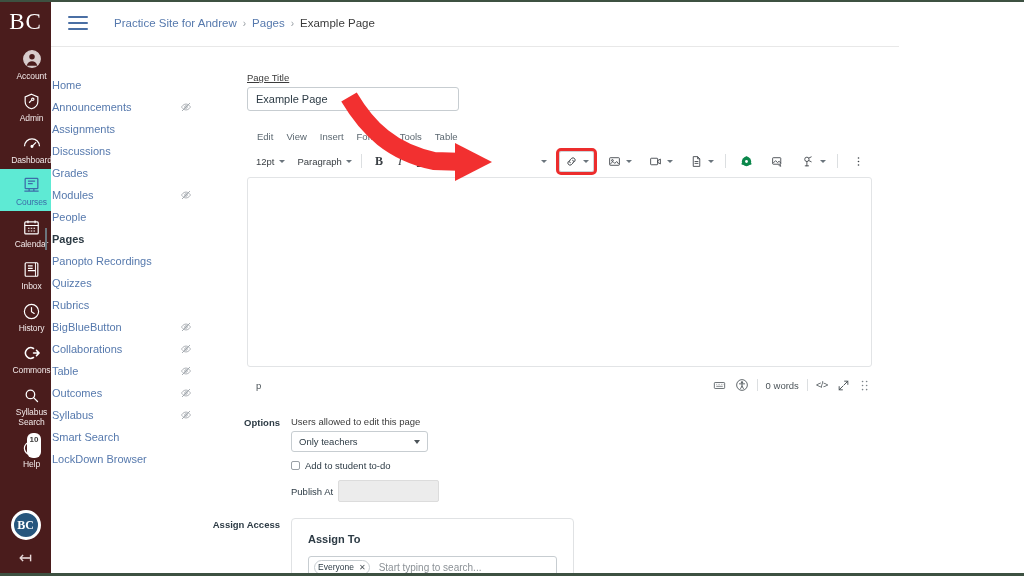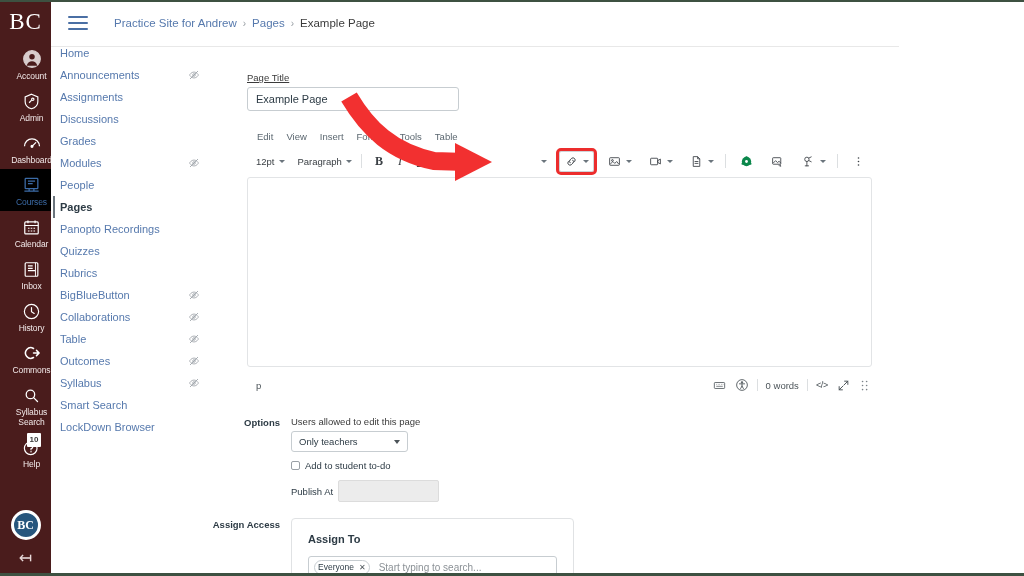--- a/index.html
+++ b/index.html
@@ -45,29 +45,29 @@
   .gn-label {
     font-size: 8.5px;
     line-height: 10px;
     color: #f2e9e9;
     margin-top: 1px;
     text-align: center;
     max-width: 50px;
     letter-spacing: -0.1px;
   }
   .gn-item.active {
-    background: #000000;
+    background: #5eead4;
   }
   .gn-item.active .gn-icon { color: #3c6ca8; }
   .gn-item.active .gn-label { color: #3c6ca8; }
   .gn-badge {
     position: absolute;
     top: 2px; right: 10px;
-    min-width: 14px; height: 14px;
-    border-radius: 1px;
+    min-width: 14px; height: 25px;
+    border-radius: 6px;
     background: #fff;
     color: #3b3b3b;
     font-size: 8px; line-height: 13px;
     text-align: center;
     padding: 0 2px;
     font-weight: bold;
   }
   .gn-spacer { flex: 1 1 auto; }
   .gn-avatar {
     width: 30px; height: 30px; border-radius: 50%;
@@ -102,23 +102,23 @@
   }
   .hamburger span { display: block; height: 2px; background: #4a6fa4; border-radius: 1px; }
   .crumbs { display: flex; align-items: center; font-size: 11.5px; text-align: center; }
   .crumbs a { color: #5679ad; text-decoration: none; }
   .crumbs .cur { color: #3b3b3b; }
   .crumb-sep { color: #9aa0a6; margin: 0 6px; font-size: 10px; }
 
   
   .course-nav {
     position: absolute;
-    left: 0; top: 42px;
+    left: 0; top: 74px;
     width: 148px;
-    padding-left: 9px;
+    padding-left: 1px;
     text-align: center;
   }
   .cn-item {
     display: flex; align-items: center;
     height: 22px;
     font-size: 11px;
     color: #5679ad;
     text-decoration: none;
     position: relative;
     padding-left: 0;
@@ -222,21 +222,21 @@
   
   .opt-row { display: flex; margin-top: 19px; }
   .opt-legend {
     width: 92px; text-align: right;
     font-size: 9.5px; font-weight: bold; color: #2d3b45;
     padding-right: 11px; padding-top: 1px;
   }
   .opt-fields { width: 250px; }
   .opt-sub { font-size: 9.5px; color: #3b3b3b; margin-bottom: 4px; }
   .select-box {
-    width: 117px; height: 21px;
+    width: 137px; height: 21px;
     border: 1px solid #c7cdd1; border-radius: 3px;
     display: flex; align-items: center;
     padding: 0 7px;
     font-size: 9.5px; color: #2d3b45;
     background: #fff;
     position: relative;
   }
   .select-box .caret2 {
     margin-left: auto;
     width: 0; height: 0;

